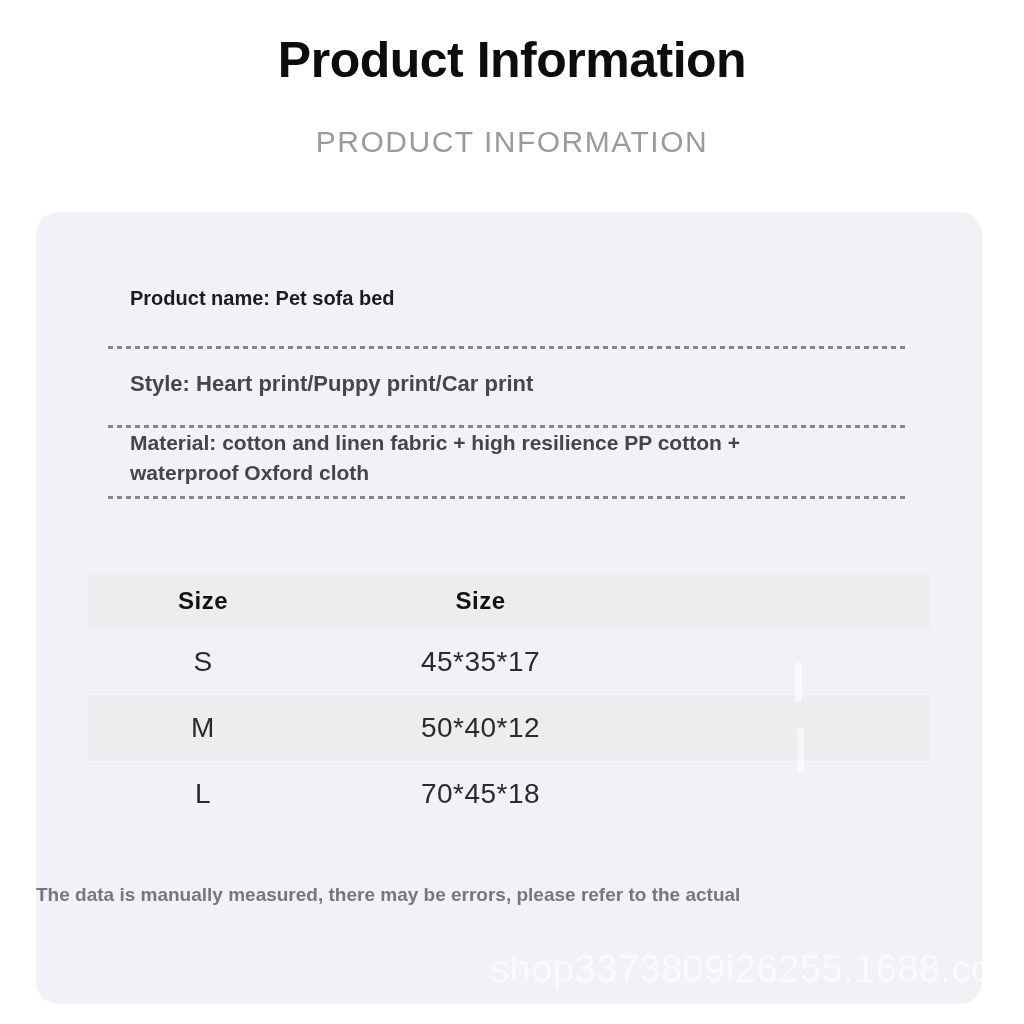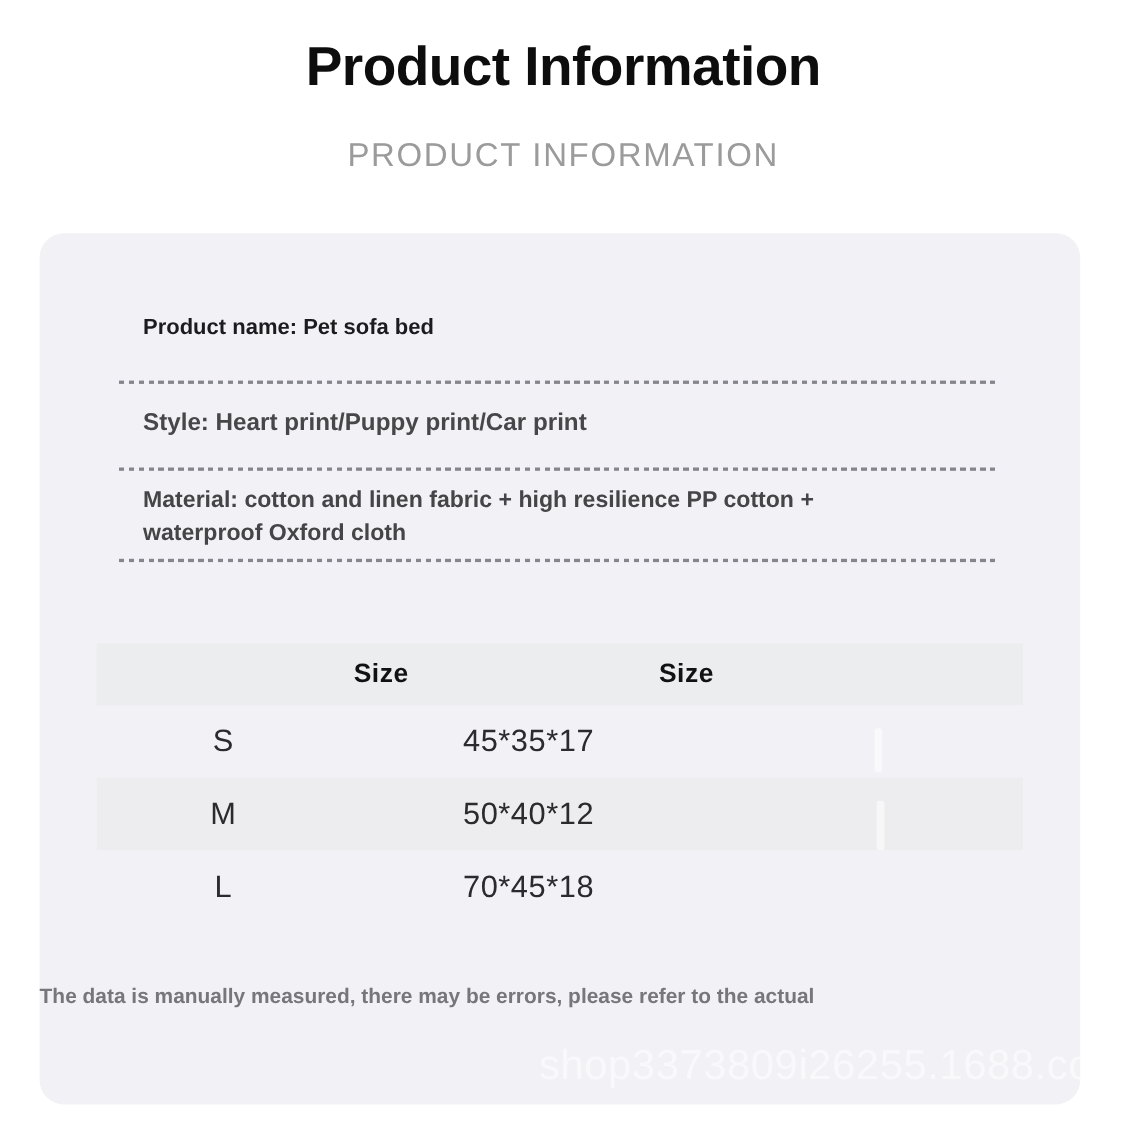--- a/index.html
+++ b/index.html
@@ -55,21 +55,21 @@
     line-height: 24px;
     color: #1c1c1e;
   }
   .spec-2 {
     margin: 22px 0 0 94px;
     font-size: 22px;
     line-height: 26px;
     color: #474749;
   }
   .spec-3 {
-    margin: 12px 0 0 94px;
+    margin: 0 0 0 94px;
     width: 724px;
     font-size: 21px;
     line-height: 30px;
     color: #454547;
   }
   .divider {
     margin-left: 72px;
     width: 797px;
     height: 3px;
     background: repeating-linear-gradient(to right, #85858d 0px, #85858d 5px, transparent 5px, transparent 9px);
@@ -85,21 +85,20 @@
     display: flex;
     align-items: center;
     height: 66px;
   }
   .t-row.banded {
     background: #ededf0;
   }
   .t-head {
     height: 56px;
     background: #ebedee;
-    justify-content: center;
   }
   .cell {
     text-align: center;
     color: #2b2b2d;
     font-size: 28px;
     letter-spacing: 0.5px;
   }
   .c1 { width: 230px; }
   .c2 { width: 325px; }
   .t-head .cell {

